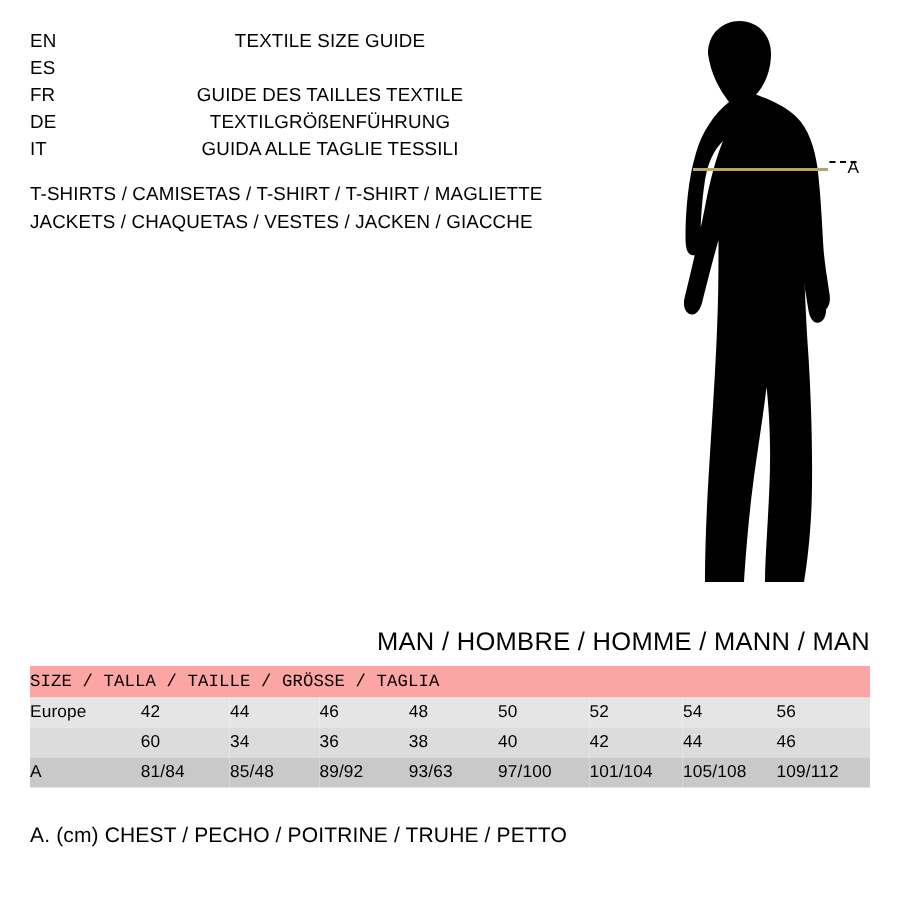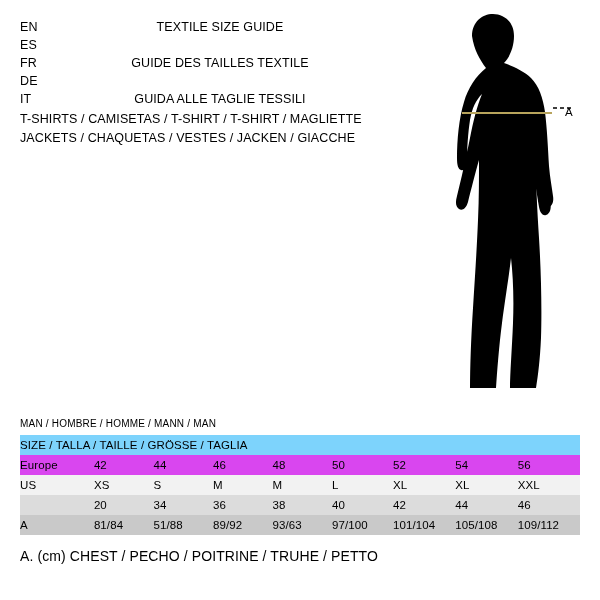--- a/index.html
+++ b/index.html
@@ -44,21 +44,21 @@
   .lang-text {
     flex: 1 1 auto;
     font-size: 12.5px;
     text-align: center;
   }
 
   
   .categories {
     position: absolute;
     left: 20px;
-    top: 110px;
+    top: 120px;
     width: 400px;
   }
   .cat-line {
     font-size: 12.5px;
     line-height: 19px;
     letter-spacing: 0.1px;
   }
 
   
   .figure-wrap {
@@ -79,41 +79,43 @@
   }
 
   
   .table-area {
     position: absolute;
     left: 20px;
     top: 418px;
     width: 560px;
   }
   .man-title {
-    font-size: 10px;
+    font-size: 17px;
     letter-spacing: .2px;
     margin-bottom: 6px;
+    text-align: right;
   }
   table.size-table {
     border-collapse: collapse;
     width: 560px;
     font-size: 11.5px;
   }
   table.size-table td, table.size-table th {
     padding: 4px 0 4px 0;
     text-align: left;
     font-weight: normal;
     letter-spacing: .1px;
   }
   .row-head td {
-    background: #7dd3fc;
+    background: #fca5a5;
     font-size: 11.5px;
     padding-left: 2px;
-  }
-  .row-light td { background: #d946ef; margin-left: 47px; }
+    font-family: Liberation Mono, monospace;
+  }
+  .row-light td { background: #e5e5e5; margin-left: 47px; }
   .row-lighter td { background: #f2f2f2; }
   .row-mid td { background: #dcdcdc; }
   .row-dark td { background: #c9c9c9; }
   td.c0 { width: 84px; padding-left: 2px; }
   td.c { width: 68px; }
 
   .footnote {
     position: absolute;
     left: 20px;
     top: 548px;
@@ -133,20 +135,21 @@
     </div>
     <div class="lang-row">
       <span class="lang-code">ES</span>
     </div>
     <div class="lang-row">
       <span class="lang-code">FR</span>
       <span class="lang-text">GUIDE DES TAILLES TEXTILE</span>
     </div>
     <div class="lang-row">
       <span class="lang-code">DE</span>
+      <span class="lang-text">TEXTILGRÖßENFÜHRUNG</span>
     </div>
     <div class="lang-row">
       <span class="lang-code">IT</span>
       <span class="lang-text">GUIDA ALLE TAGLIE TESSILI</span>
     </div>
   </div>
 
   <div class="categories">
     <div class="cat-line">T-SHIRTS / CAMISETAS / T-SHIRT / T-SHIRT / MAGLIETTE</div>
     <div class="cat-line">JACKETS / CHAQUETAS / VESTES / JACKEN / GIACCHE</div>
@@ -223,46 +226,35 @@
           <td class="c0">Europe</td>
           <td class="c">42</td>
           <td class="c">44</td>
           <td class="c">46</td>
           <td class="c">48</td>
           <td class="c">50</td>
           <td class="c">52</td>
           <td class="c">54</td>
           <td class="c">56</td>
         </tr>
-        <tr class="row-lighter">
-          <td class="c0">US</td>
-          <td class="c">XS</td>
-          <td class="c">S</td>
-          <td class="c">M</td>
-          <td class="c">M</td>
-          <td class="c">L</td>
-          <td class="c">XL</td>
-          <td class="c">XL</td>
-          <td class="c">XXL</td>
-        </tr>
         <tr class="row-mid">
           <td class="c0"></td>
-          <td class="c">20</td>
+          <td class="c">60</td>
           <td class="c">34</td>
           <td class="c">36</td>
           <td class="c">38</td>
           <td class="c">40</td>
           <td class="c">42</td>
           <td class="c">44</td>
           <td class="c">46</td>
         </tr>
         <tr class="row-dark">
           <td class="c0">A</td>
           <td class="c">81/84</td>
-          <td class="c">51/88</td>
+          <td class="c">85/48</td>
           <td class="c">89/92</td>
           <td class="c">93/63</td>
           <td class="c">97/100</td>
           <td class="c">101/104</td>
           <td class="c">105/108</td>
           <td class="c">109/112</td>
         </tr>
       </tbody>
     </table>
   </div>

